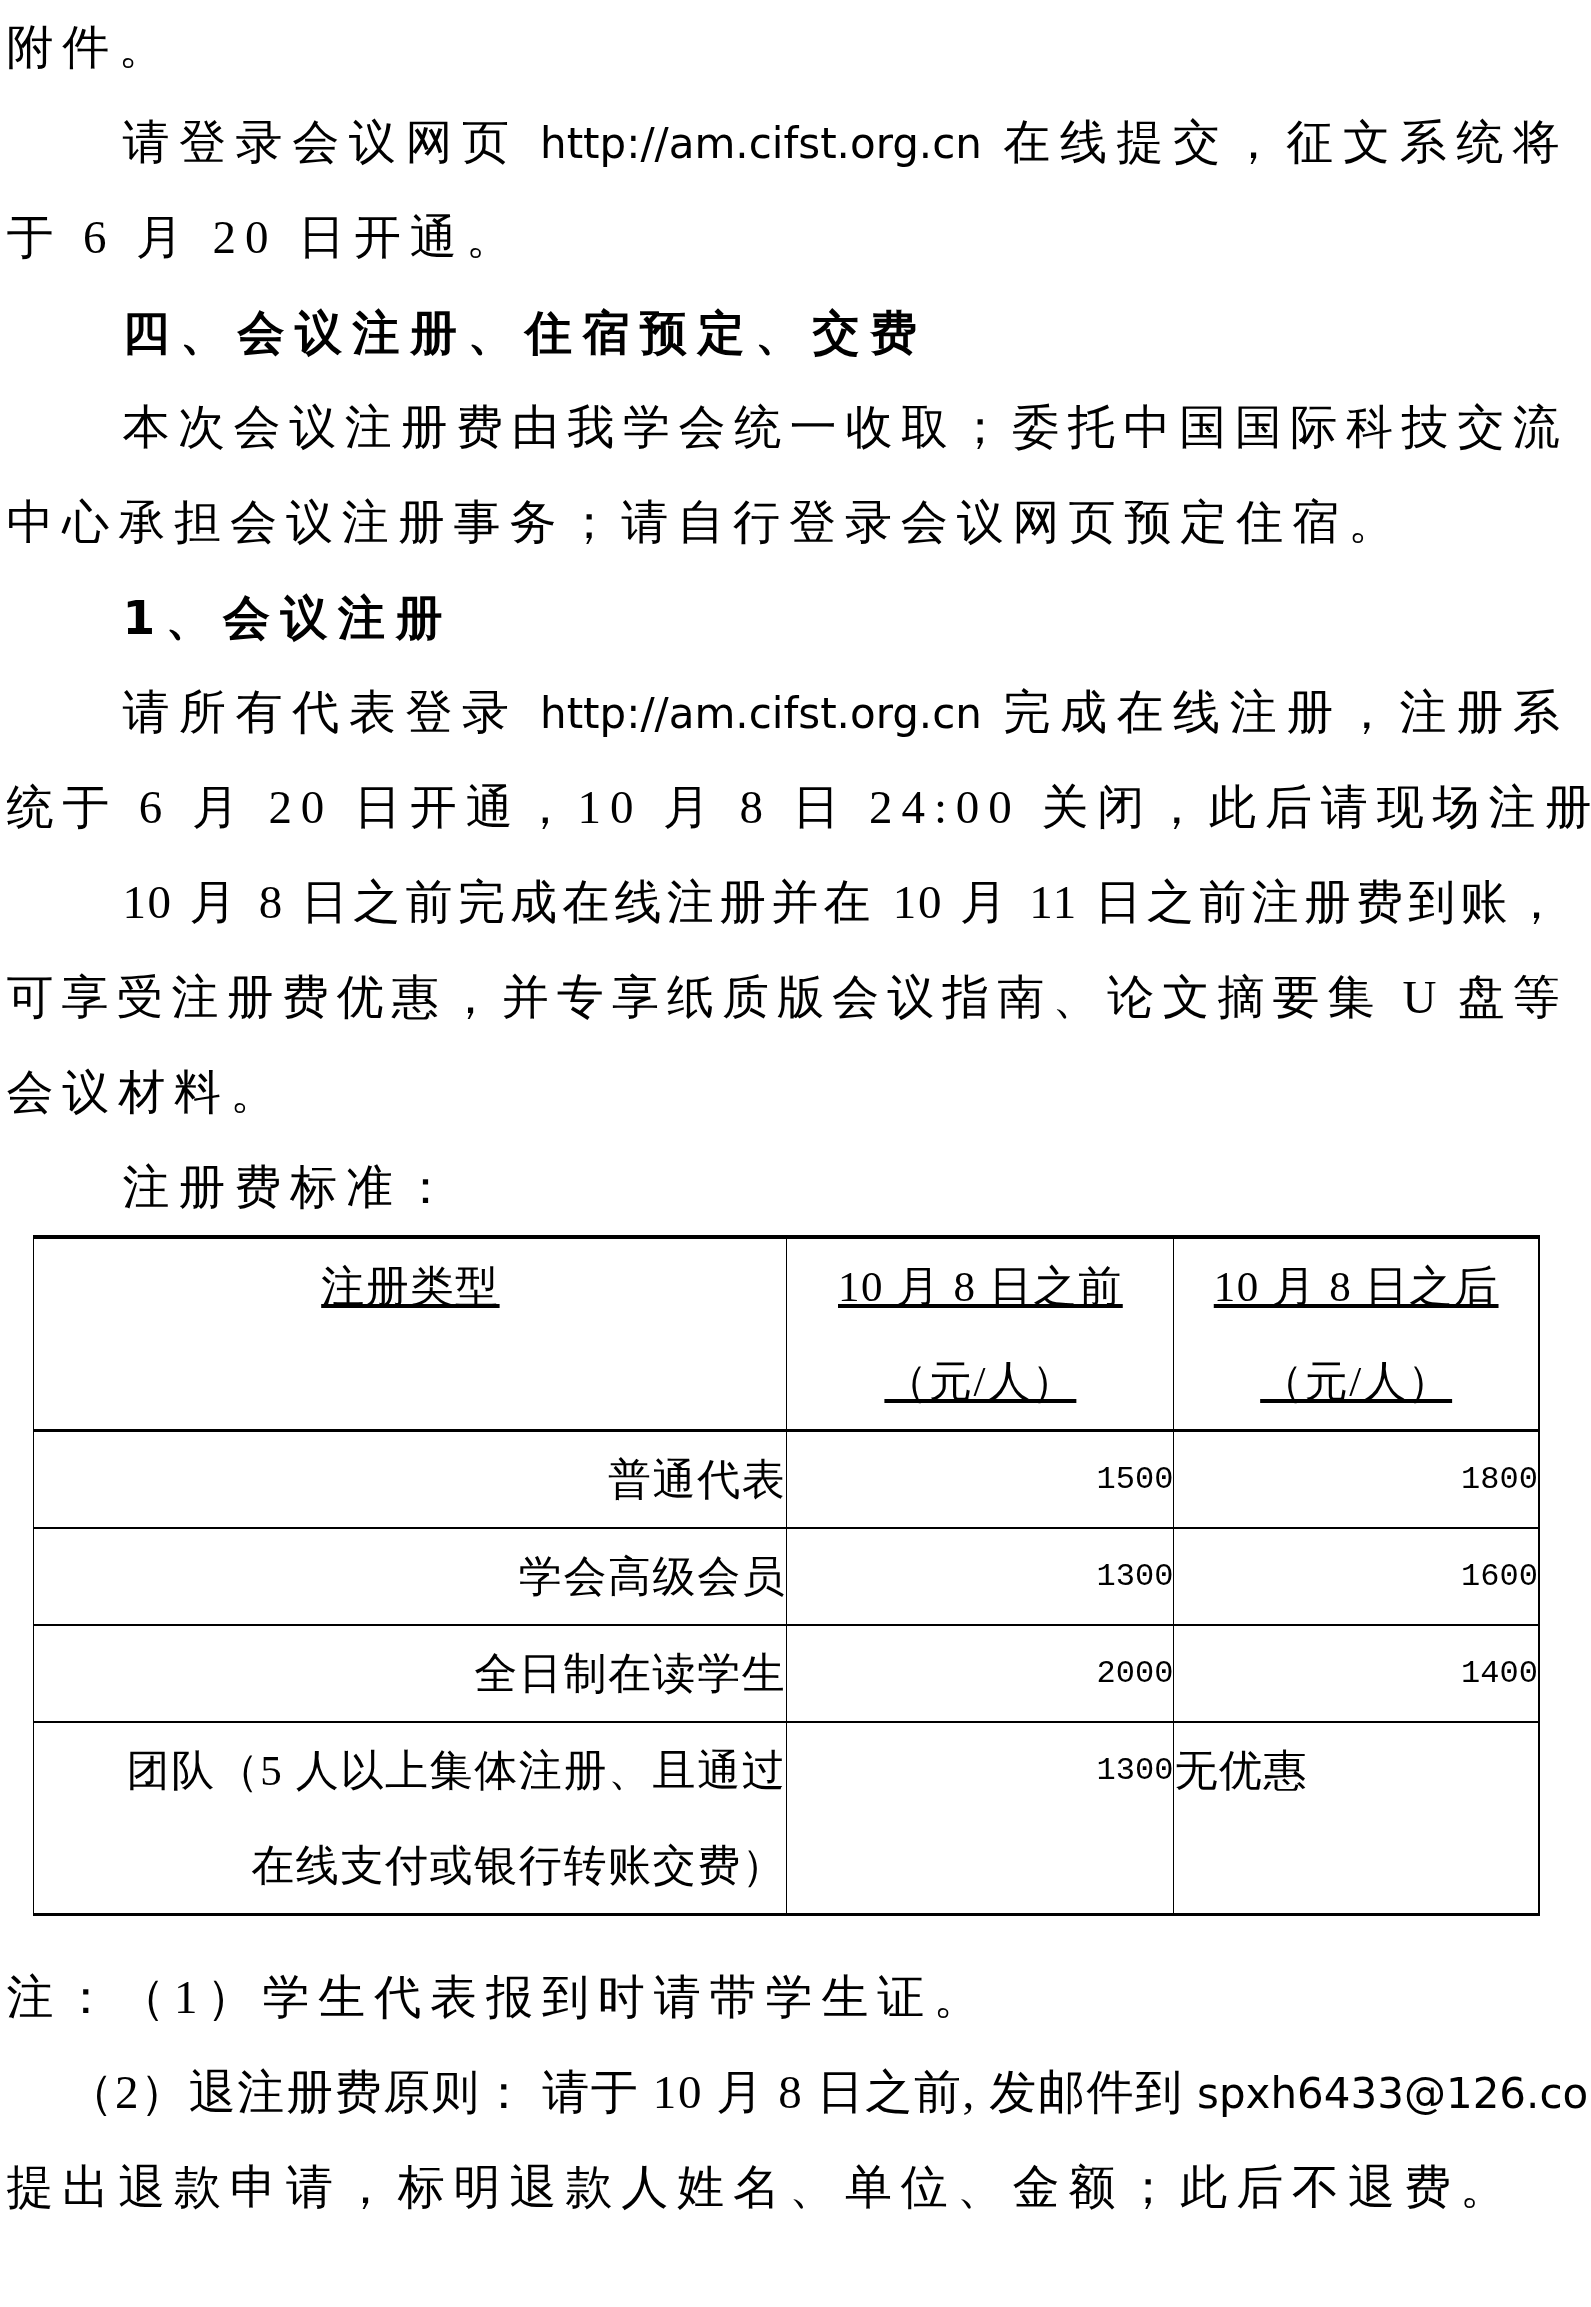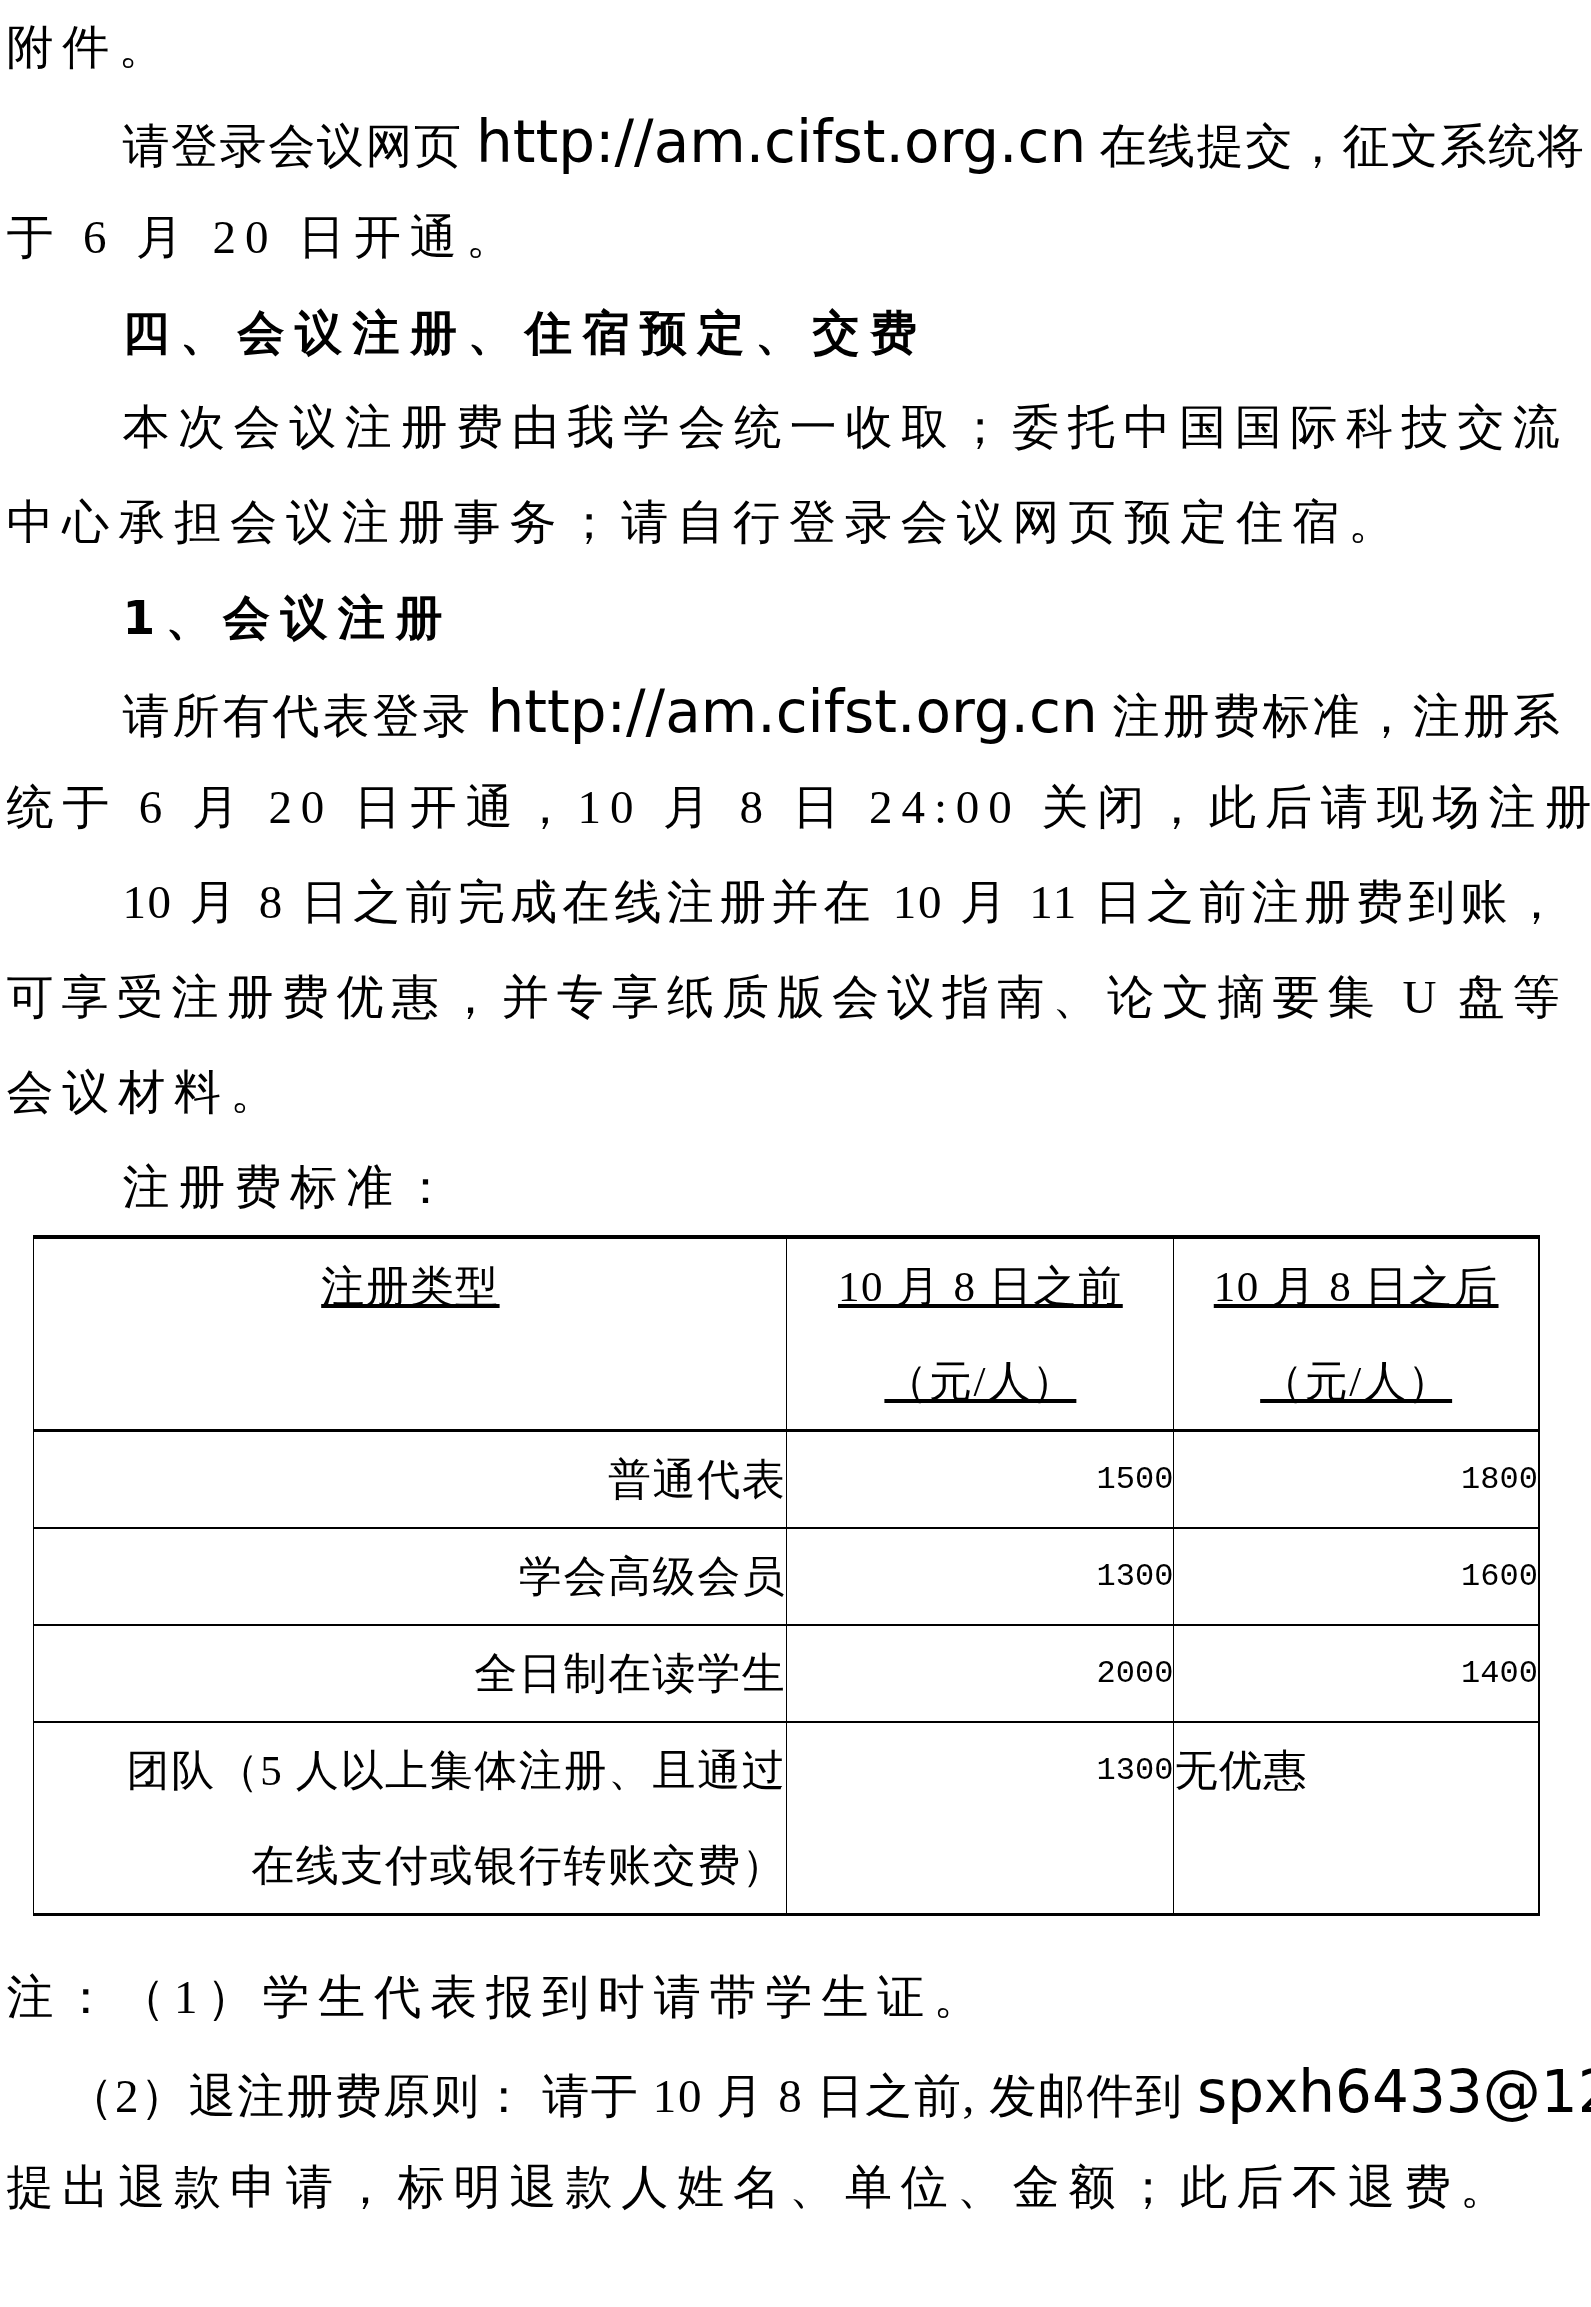--- a/index.html
+++ b/index.html
@@ -30,21 +30,21 @@
     text-align: justify;
     text-align-last: justify;
   }
   .head {
     font-family: "DejaVu Sans", "Liberation Sans", sans-serif;
     font-weight: bold;
     letter-spacing: 10.5px;
   }
   .latin {
     font-family: "DejaVu Sans", "Liberation Sans", sans-serif;
-    font-size: 58px;
+    font-size: 42px;
     letter-spacing: 0;
   }
   
   table.fees {
     margin-left: 27px;
     width: 1505px;
     table-layout: fixed;
     border-collapse: collapse;
     border-top: 4px solid #000;
     border-bottom: 3.2px solid #000;
@@ -90,21 +90,21 @@
   <div class="line">于 6 月 20 日开通。</div>
 
 
   <div class="line ind head">四、会议注册、住宿预定、交费</div>
 
   <div class="line ind just">本次会议注册费由我学会统一收取；委托中国国际科技交流</div>
   <div class="line">中心承担会议注册事务；请自行登录会议网页预定住宿。</div>
 
   <div class="line ind head">1、会议注册</div>
 
-  <div class="line ind just"><span>请所有代表登录 </span><span class="latin">http://am.cifst.org.cn</span><span> 注册费标准，注册系</span></div>
+  <div class="line ind just"><span>请所有代表登录 </span><span class="latin">http://am.cifst.org.cn</span><span> 完成在线注册，注册系</span></div>
   <div class="line">统于 6 月 20 日开通，10 月 8 日 24:00 关闭，此后请现场注册。</div>
 
   <div class="line ind just">10 月 8 日之前完成在线注册并在 10 月 11 日之前注册费到账，</div>
   <div class="line just">可享受注册费优惠，并专享纸质版会议指南、论文摘要集 U 盘等</div>
   <div class="line">会议材料。</div>
 
   <div class="line ind">注册费标准：</div>
 
   <table class="fees">
     <colgroup>

